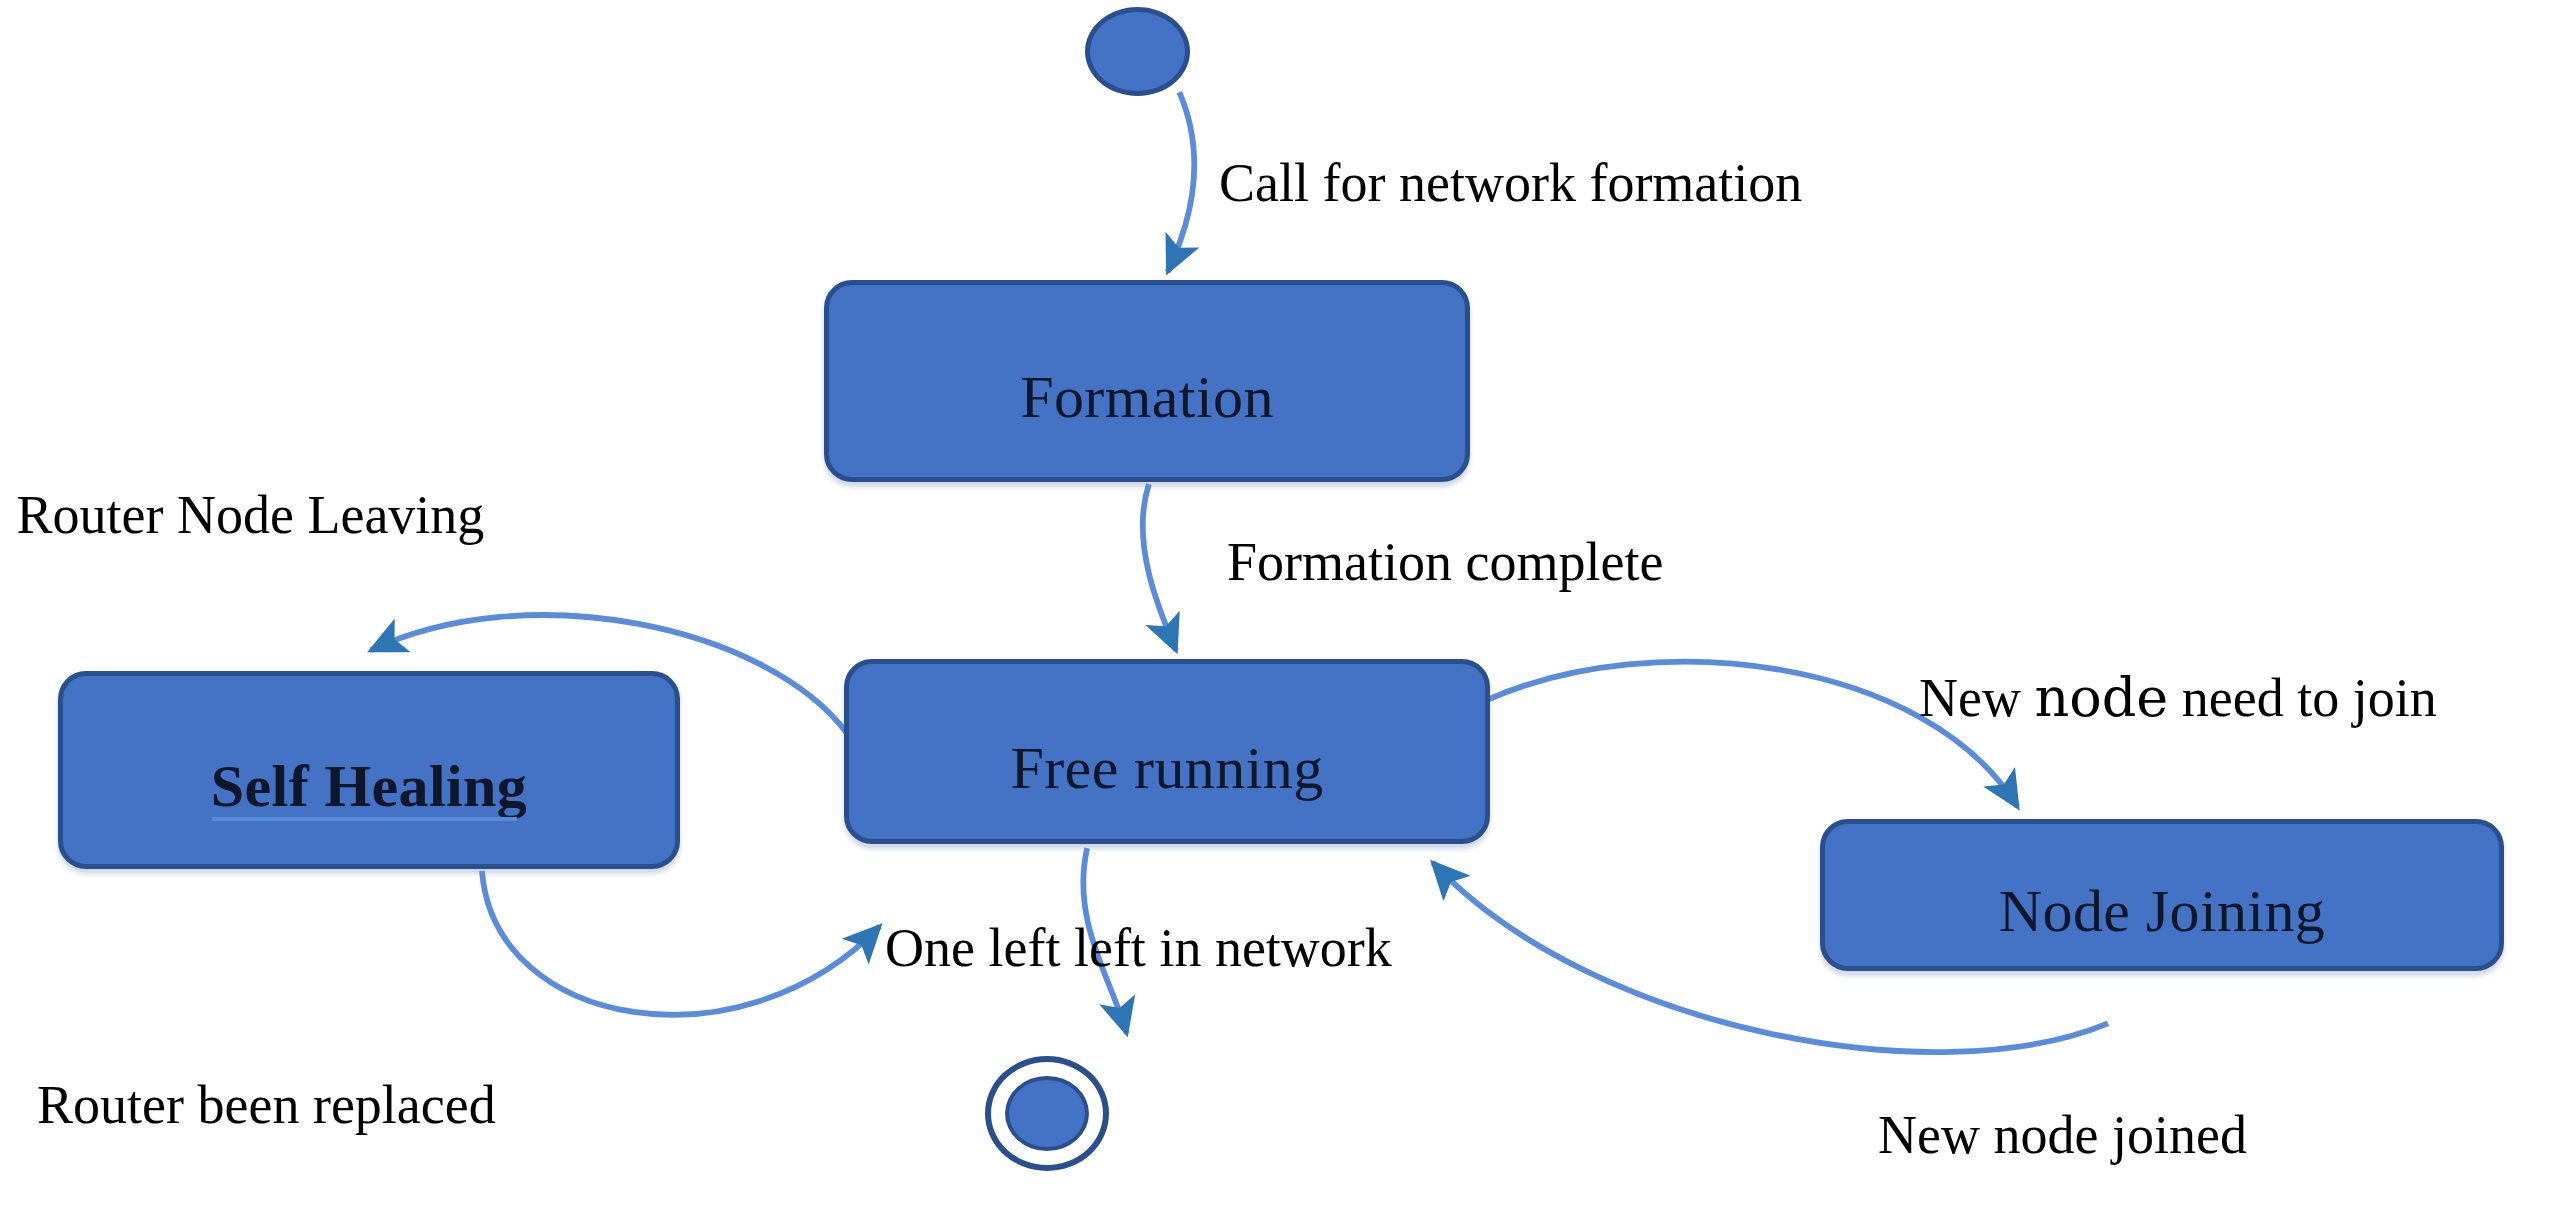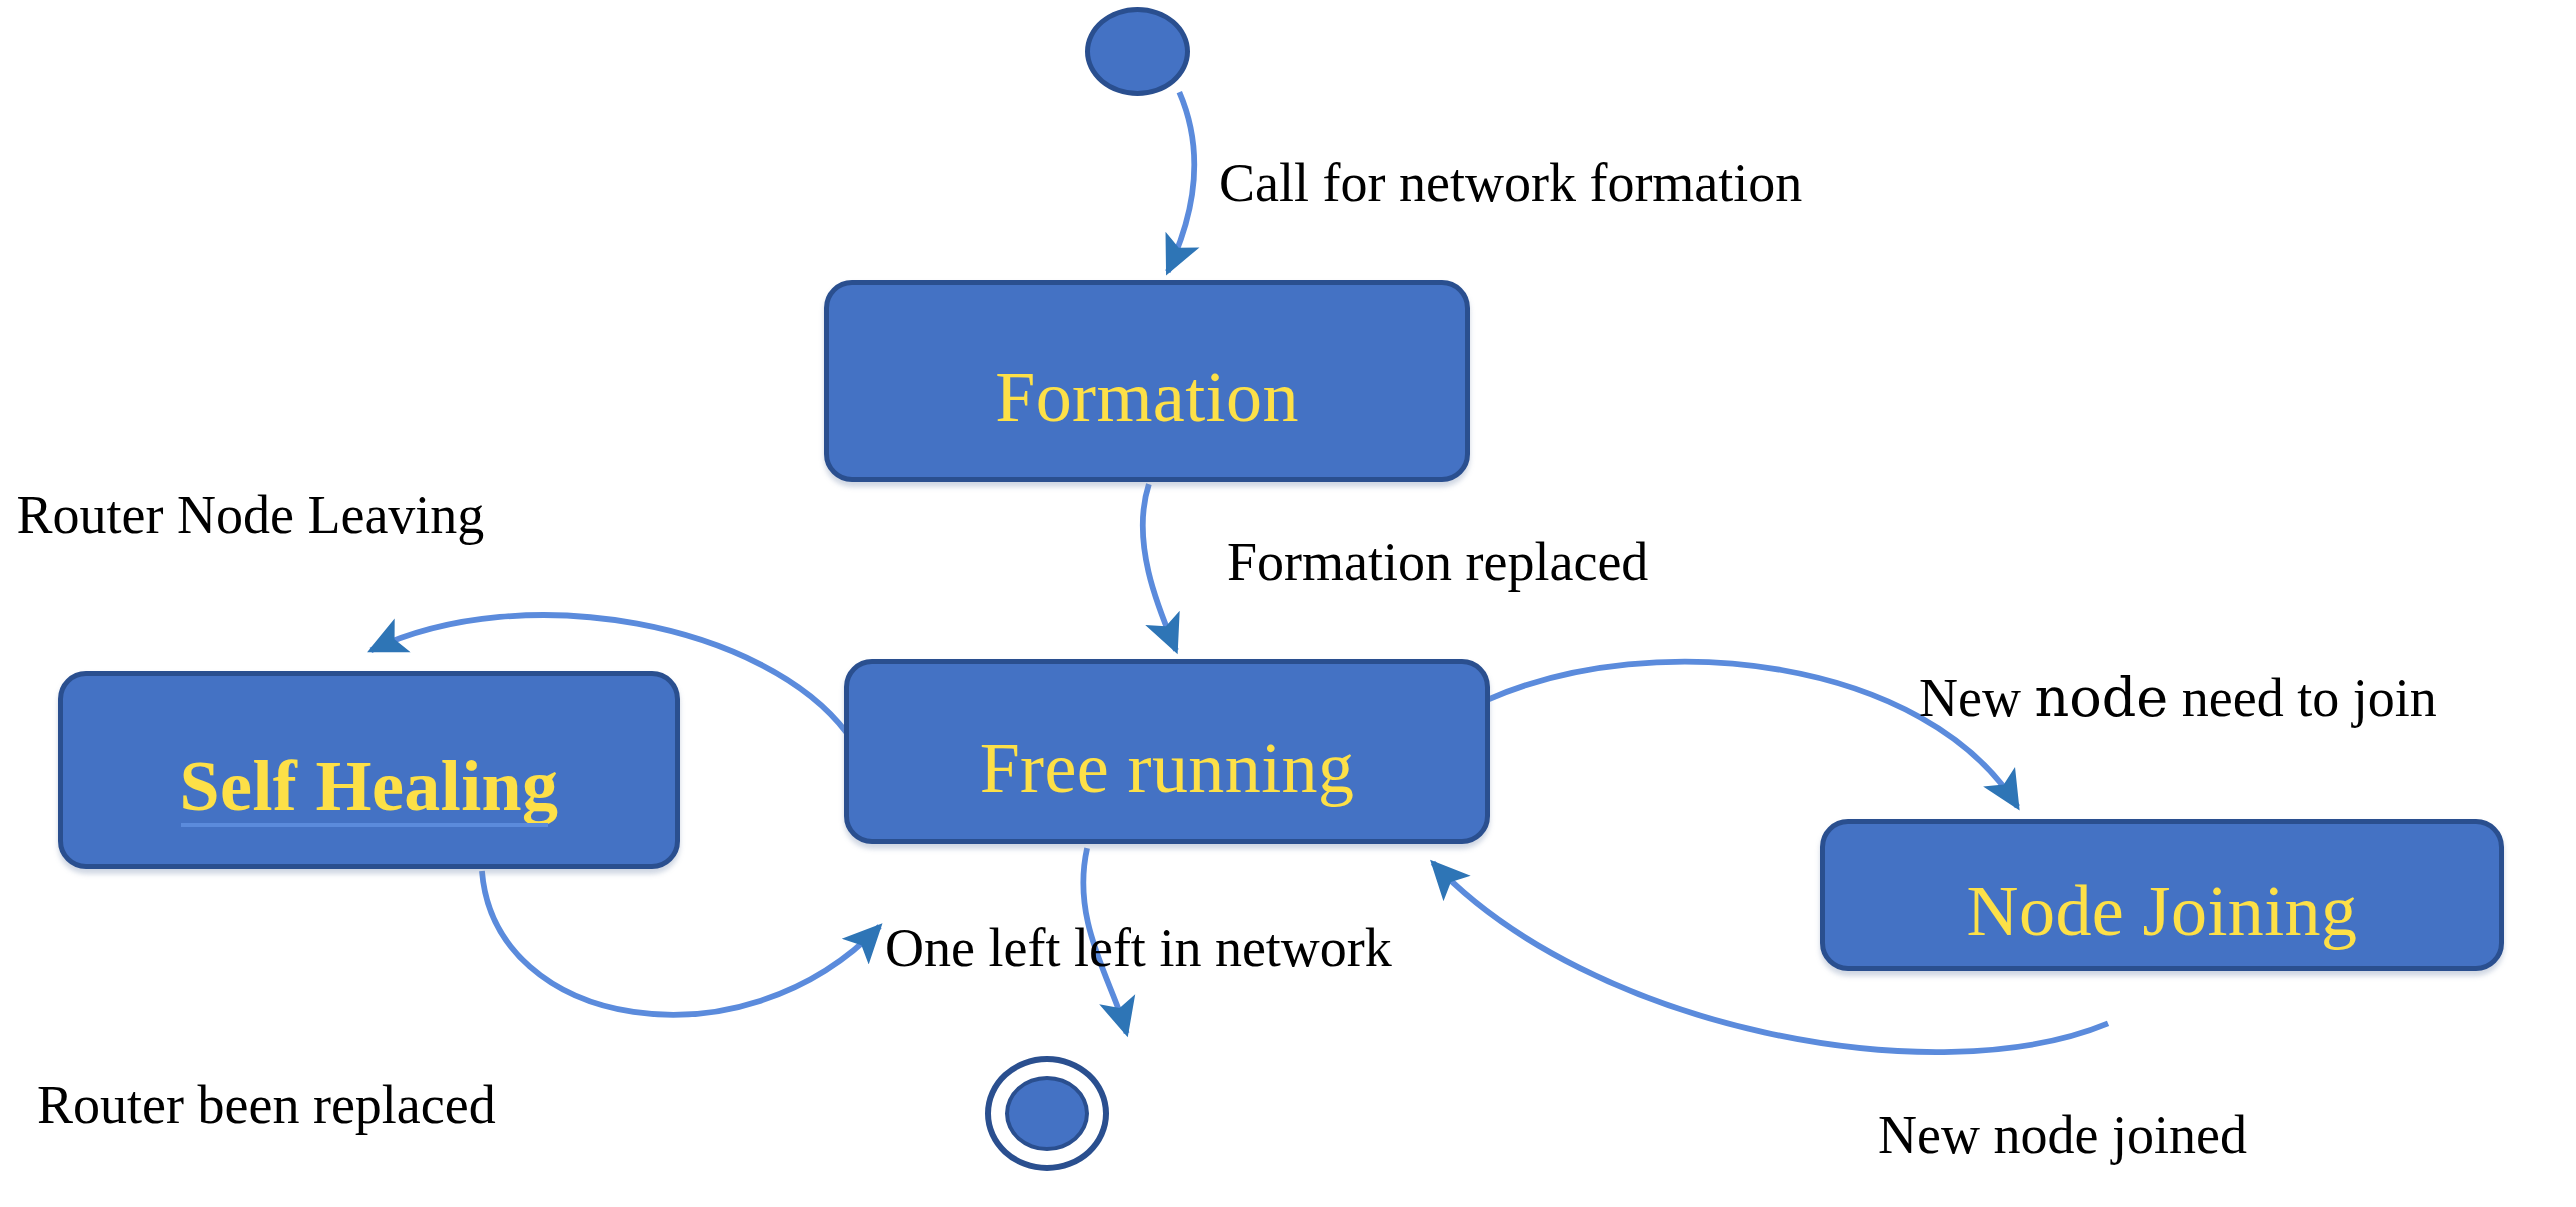--- a/index.html
+++ b/index.html
@@ -32,23 +32,23 @@
     background: #4472C4;
     border: 5.8px solid #2A4F8F;
     border-radius: 28px;
     display: flex;
     align-items: center;
     justify-content: center;
     box-shadow: 0 4.1px 5px rgba(120,140,175,0.35);
   }
   .state-label {
     font-family: "Liberation Serif", "DejaVu Serif", serif;
-    font-size: 72px;
+    font-size: 60px;
     line-height: 1;
-    color: #fde047;
+    color: #0f172a;
     letter-spacing: 0.4px;
     white-space: nowrap;
     position: relative;
     margin-top: 32px;
   }
   .state-label.underlined::after {
     content: "";
     position: absolute;
     left: 1.6px;
     right: 10px;
@@ -137,21 +137,21 @@
   <div class="state-box" style="left:58px; top:671px; width:622px; height:198px;font-weight:bold;">
     <span class="state-label underlined">Self Healing</span>
   </div>
 
   <div class="state-box" style="left:1820px; top:819px; width:684px; height:152px;">
     <span class="state-label">Node Joining</span>
   </div>
 
   <div class="edge-label" style="left:1219px; top:156px;">Call for network formation</div>
 
-  <div class="edge-label" style="left:1227px; top:535px;">Formation replaced</div>
+  <div class="edge-label" style="left:1227px; top:535px;">Formation complete</div>
 
   <div class="edge-label" style="left:16.5px; top:488px;">Router Node Leaving</div>
 
   <div class="edge-label" style="left:37px; top:1078px;">Router been replaced</div>
 
   <div class="edge-label" style="left:1919px; top:671px;"><span>New </span><span class="alt-face">node</span><span> need to join</span></div>
 
   <div class="edge-label" style="left:1878px; top:1108px;">New node joined</div>
 
   <div class="edge-label" style="left:885px; top:921px;">One left left in network</div>

